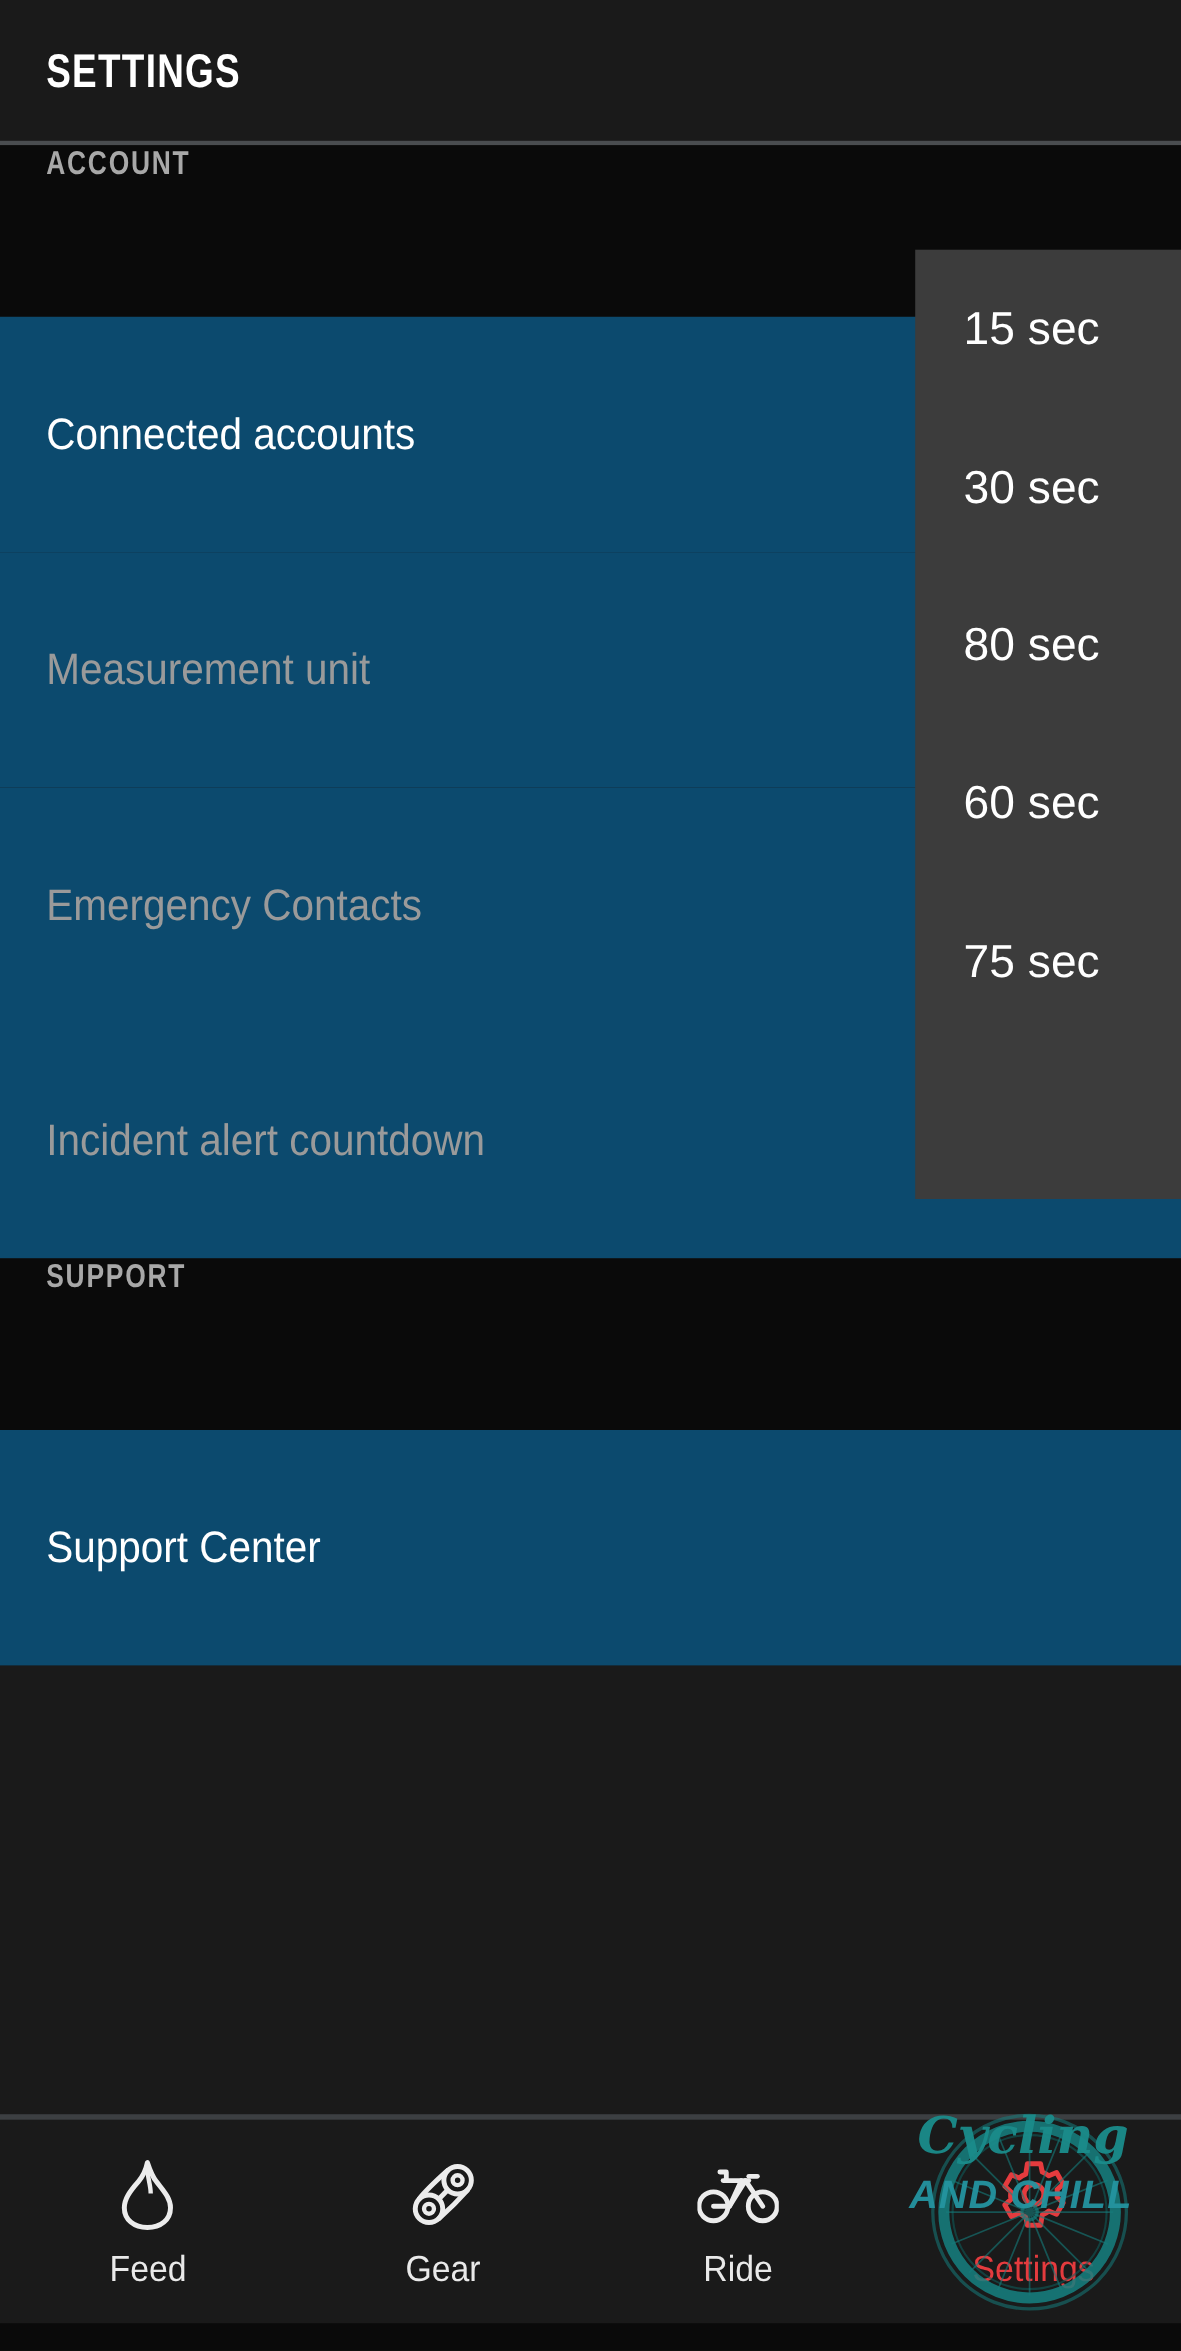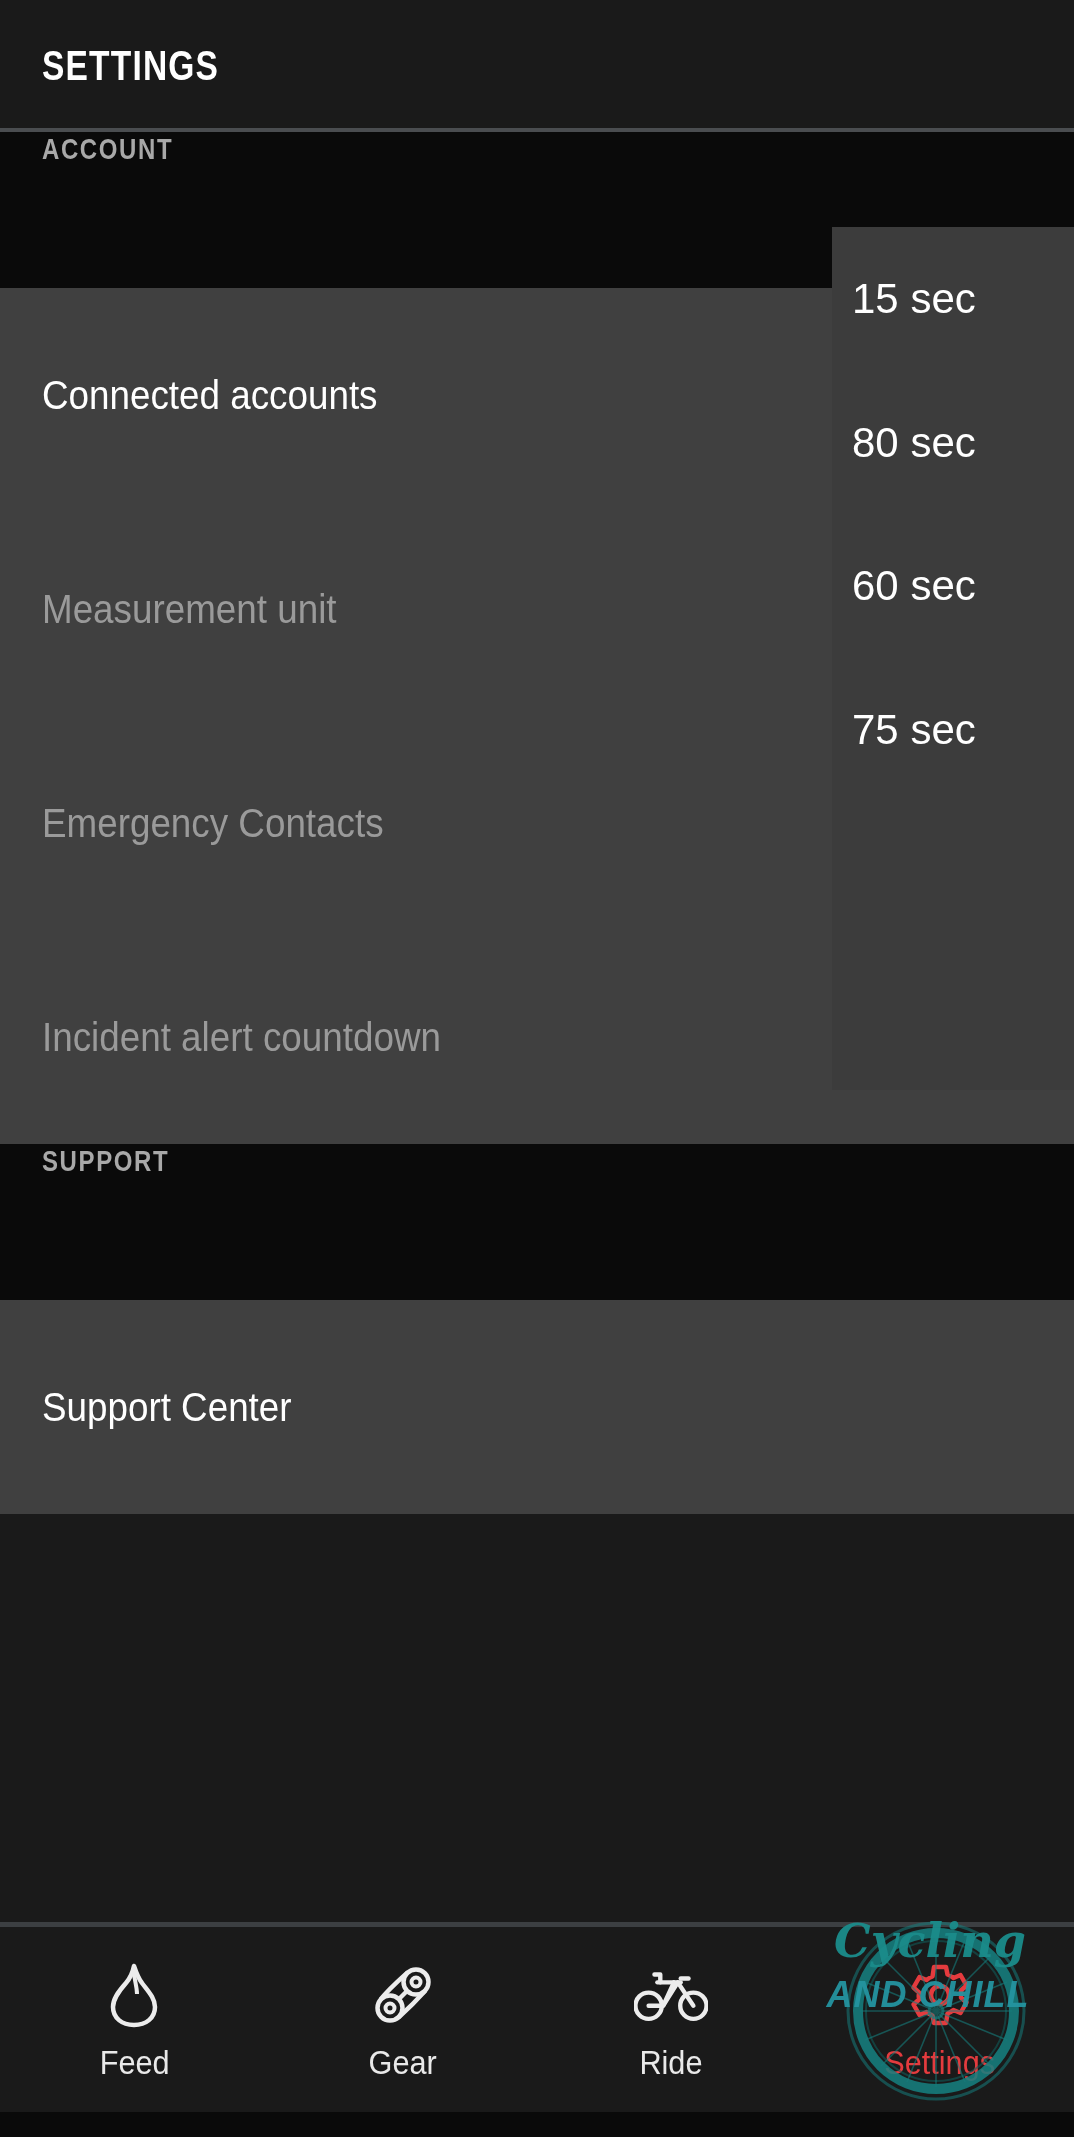--- a/index.html
+++ b/index.html
@@ -54,21 +54,21 @@
     margin-left:42px;
     color:#a8a8a8;
     font-size:30px;
     font-weight:bold;
     letter-spacing:2px;
     font-family:"Liberation Sans Narrow", "Liberation Sans", sans-serif;
     transform:scaleX(0.8);
     transform-origin:left center;
   }
   .row {
-    background:#404040;
+    background:#0c4a6e;
     height:214px;
     display:flex; align-items:center; justify-content:space-between;
     padding:0 42px;
   }
   .row-label {
     font-size:40px;
     font-weight:300;
     color:#ffffff;
     transform:scaleX(0.92);
     transform-origin:left center;
@@ -92,20 +92,21 @@
     overflow:hidden;
   }
   .dropdown-item {
     height:143.8px;
     display:flex; align-items:center;
     padding-left:20px;
     color:#ffffff;
     font-size:42px;
     font-weight:300;
     white-space:nowrap;
+    margin-left:24px;
   }
 
   
   .navbar {
     position:absolute; left:0; bottom:0;
     width:1074px; height:215px;
     background:#1a1a1a;
     z-index:30;
   }
   .nav-rule {
@@ -191,20 +192,21 @@
     </div>
     <div class="row">
       <div class="row-label">Support Center</div>
       <div class="row-value"></div>
     </div>
 
   </div>
 
   <div class="dropdown">
     <div class="dropdown-item">15 sec</div>
+    <div class="dropdown-item">30 sec</div>
     <div class="dropdown-item">80 sec</div>
     <div class="dropdown-item">60 sec</div>
     <div class="dropdown-item">75 sec</div>
   </div>
 
   <div class="navbar">
     <div class="nav-rule"></div>
     <div class="nav-items">
 
       <div class="nav-item">

